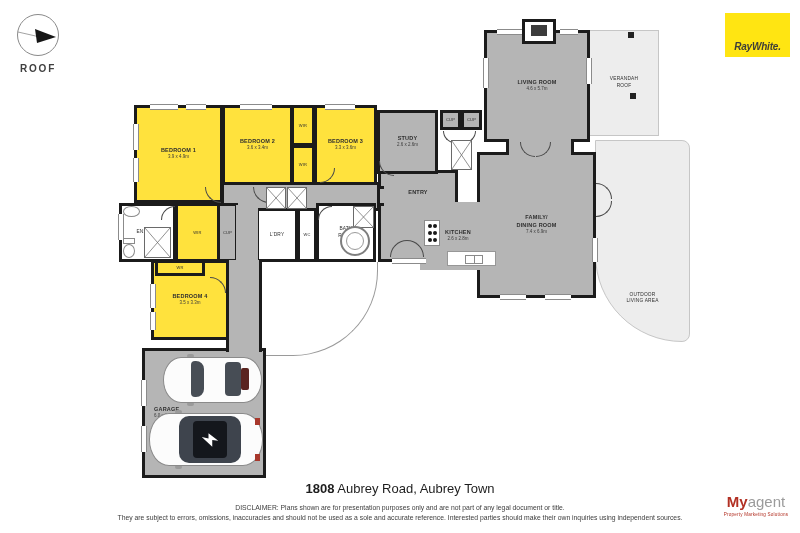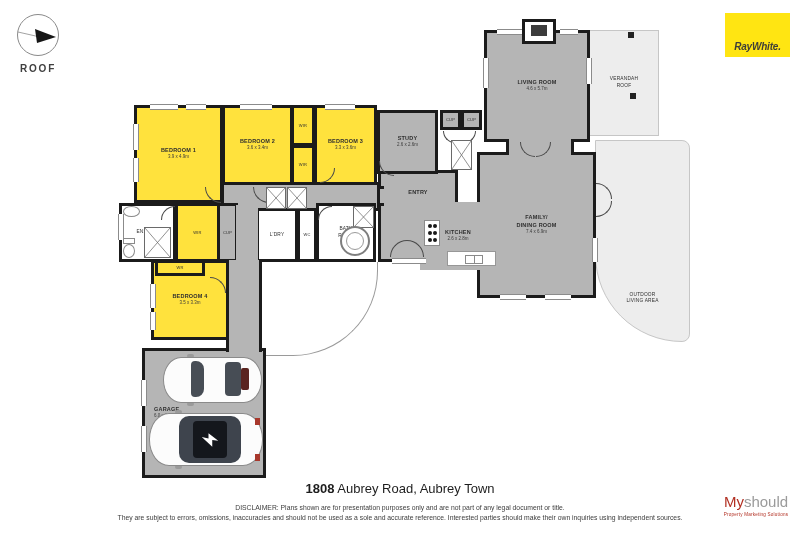--- a/index.html
+++ b/index.html
@@ -61,21 +61,21 @@
   .car .panel{position:absolute;background:#14171c;border-radius:4px;display:flex;
               align-items:center;justify-content:center}
   .car .tail{position:absolute;background:#a8382c}
   
   .address{position:absolute;left:0;top:481px;width:800px;text-align:center;
            font-size:13px;color:#1d1d1d;z-index:6}
   .disclaimer{position:absolute;left:0;top:503px;width:800px;text-align:center;
               font-size:6.8px;line-height:1.45;color:#3c3c3c;z-index:6}
   .myagent{position:absolute;left:720px;top:494px;width:72px;text-align:center;z-index:7;background:#fff}
   .myagent .word{font-size:15px;line-height:1.1}
-  .myagent .my{color:#b23023;font-weight:normal}
+  .myagent .my{color:#b23023;font-weight:bold}
   .myagent .agent{color:#9b9b9b}
   .myagent .tagline{font-size:4.6px;color:#b23023;letter-spacing:.2px;margin-top:1px}
 </style>
 </head>
 <body>
 
 <div class="compass">
   <svg width="44" height="44" viewBox="0 0 44 44">
     <circle cx="22" cy="22" r="20.5" fill="none" stroke="#8a8a8a" stroke-width="1"></circle>
     <line x1="2" y1="19" x2="24" y2="24" stroke="#8a8a8a" stroke-width="0.8"></line>
@@ -289,15 +289,15 @@
     <div class="tail" style="left:106px;top:41px;width:5px;height:7px"></div>
   </div>
 </div>
 
 <div class="address"><b>1808</b><span> Aubrey Road, Aubrey Town</span></div>
 <div class="disclaimer">
   <div>DISCLAIMER: Plans shown are for presentation purposes only and are not part of any legal document or title.</div>
   <div>They are subject to errors, omissions, inaccuracies and should not be used as a sole and accurate reference. Interested parties should make their own inquiries using independent sources.</div>
 </div>
 <div class="myagent">
-  <div class="word"><span class="my">My</span><span class="agent">should</span></div>
+  <div class="word"><span class="my">My</span><span class="agent">agent</span></div>
   <div class="tagline">Property Marketing Solutions</div>
 </div>
 
 </body></html>

